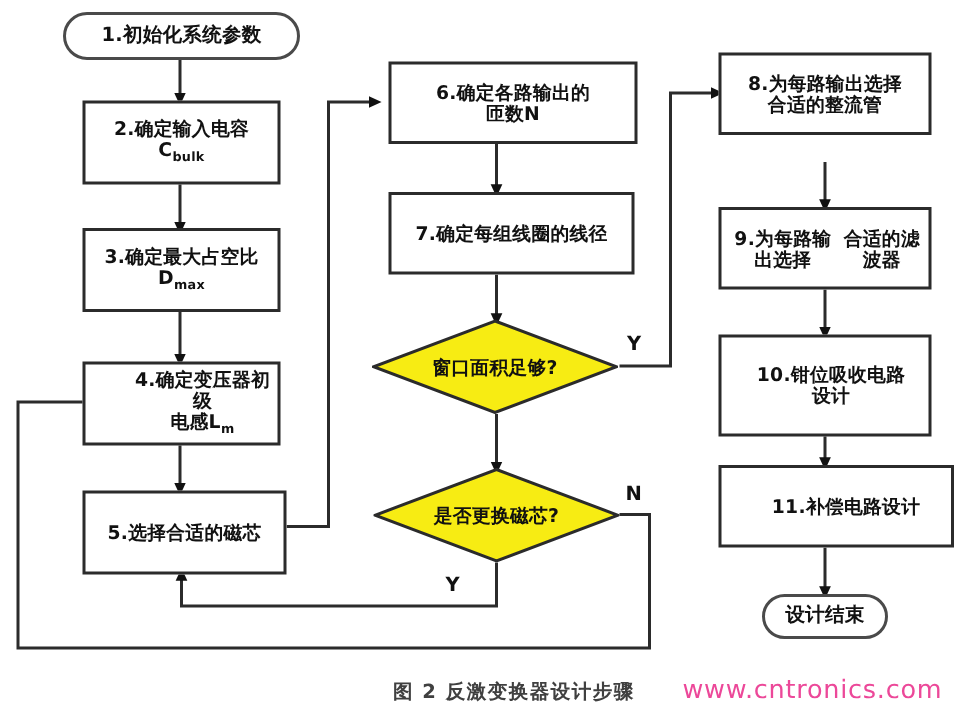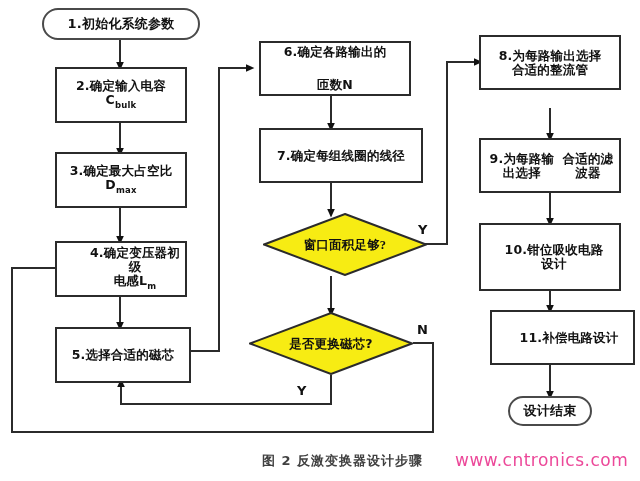--- a/index.html
+++ b/index.html
@@ -95,31 +95,31 @@
 
   <div class="node proc" style="left:55px;top:241px;width:132px;height:56px;flex-direction:column;padding-left:31px;">
     <span>4.确定变压器初级</span>
     <span><span>电感</span><span>L</span><span class="sub">m</span></span>
   </div>
 
   <div class="node proc" style="left:55px;top:327px;width:136px;height:56px;">
     <span>5.选择合适的磁芯</span>
   </div>
 
-  <div class="node proc" style="left:259px;top:41px;width:152px;height:55px;flex-direction:column;justify-content:space-between;">
+  <div class="node proc" style="left:259px;top:41px;width:166px;height:55px;flex-direction:column;">
     <span>6.确定各路输出的</span>
     <span>匝数N</span>
   </div>
 
   <div class="node proc" style="left:259px;top:128px;width:164px;height:55px;flex-direction:row;">
     <span>7.确定每组线圈的</span>
     <span>线径</span>
   </div>
 
-  <div class="node diamond" style="left:263px;top:213px;width:164px;height:63px;font-family:Liberation Serif, serif;">
+  <div class="node diamond" style="left:248px;top:213px;width:164px;height:63px;">
     <svg class="dshape" viewBox="0 0 164 63" preserveAspectRatio="none">
       <polygon points="82,1 163,31.5 82,62 1,31.5" fill="#f7ec13" stroke="#2b2b2b" stroke-width="2"></polygon>
     </svg>
     <span class="dtext">窗口面积足够?</span>
   </div>
 
   <div class="node diamond" style="left:249px;top:312px;width:164px;height:63px;">
     <svg class="dshape" viewBox="0 0 164 63" preserveAspectRatio="none">
       <polygon points="82,1 163,31.5 82,62 1,31.5" fill="#f7ec13" stroke="#2b2b2b" stroke-width="2"></polygon>
     </svg>
@@ -138,21 +138,21 @@
   <div class="node proc" style="left:479px;top:138px;width:142px;height:55px;flex-direction:row;">
     <span>9.为每路输出选择</span>
     <span>合适的滤波器</span>
   </div>
 
   <div class="node proc" style="left:479px;top:223px;width:142px;height:68px;flex-direction:column;padding-left:11px;">
     <span>10.钳位吸收电路</span>
     <span>设计</span>
   </div>
 
-  <div class="node proc" style="left:490px;top:310px;width:145px;height:55px;padding-left:16px;">
+  <div class="node proc" style="left:479px;top:310px;width:157px;height:55px;padding-left:16px;">
     <span>11.补偿电路设计</span>
   </div>
 
   <div class="node term" style="left:508px;top:396px;width:84px;height:30px;">
     <span>设计结束</span>
   </div>
 
   <div class="caption" style="left:262px;top:452px;">图 2 反激变换器设计步骤</div>
 
   <div class="watermark" style="left:455px;top:450px;">www.cntronics.com</div>

